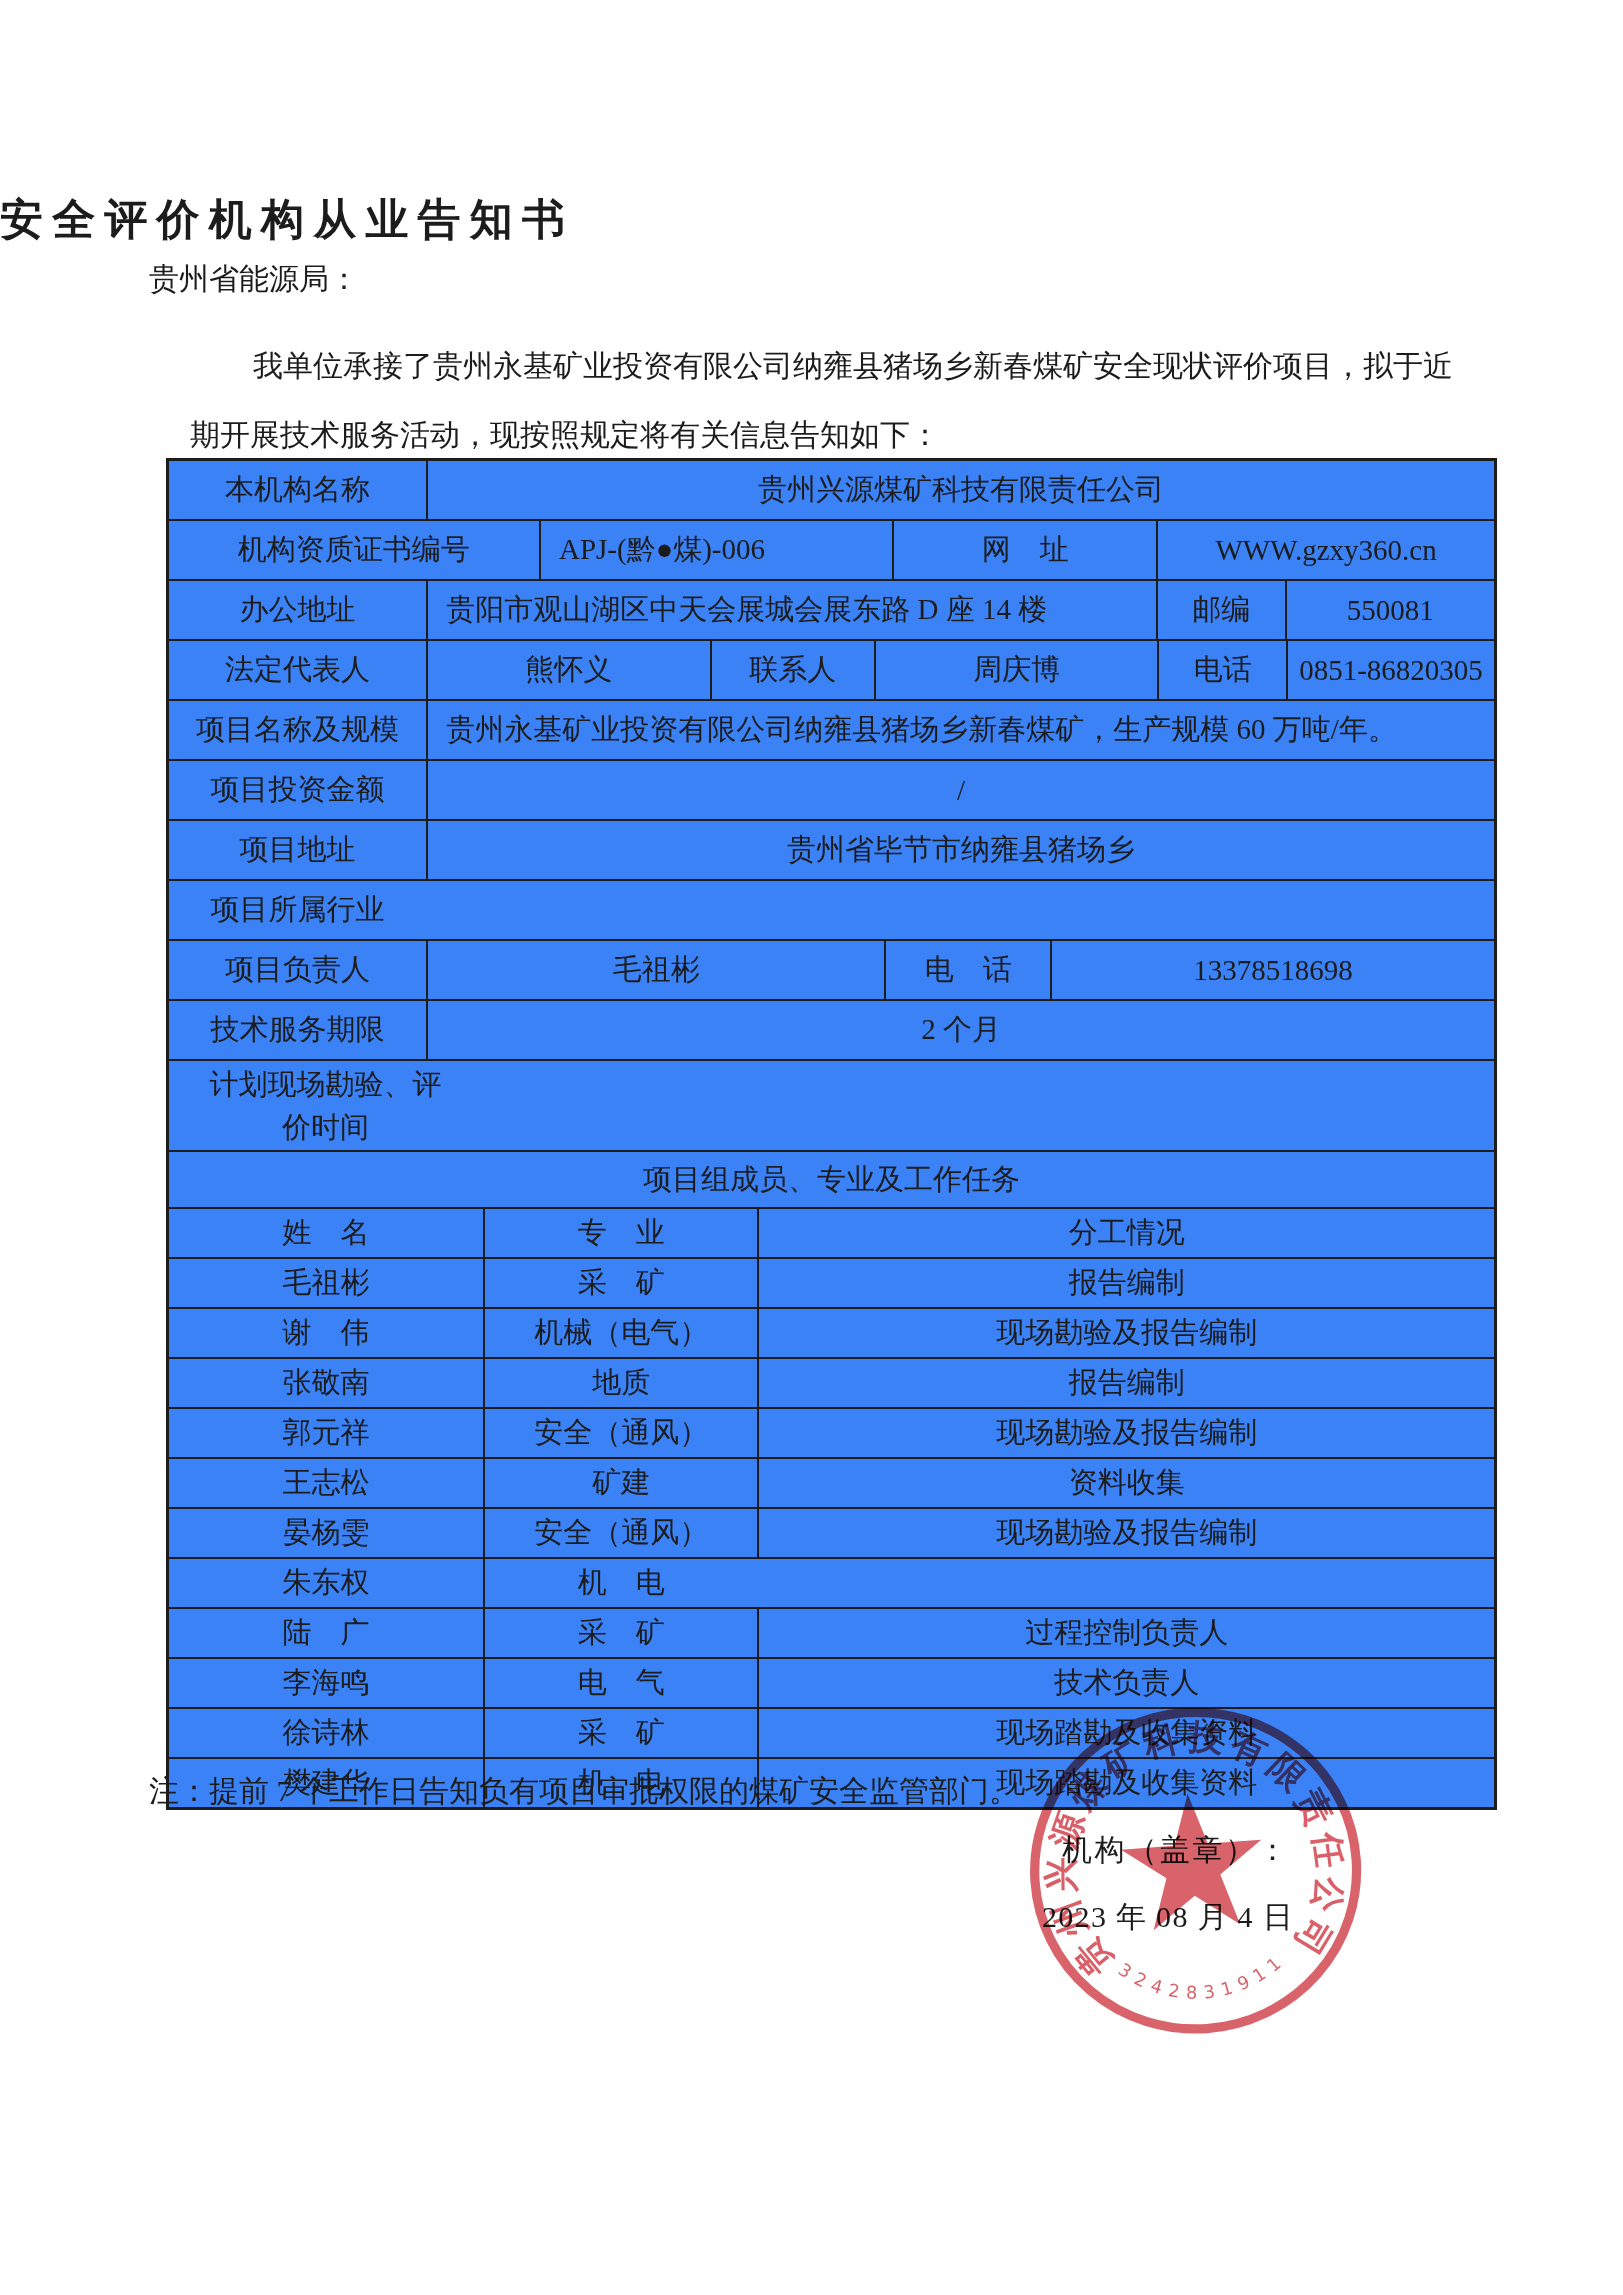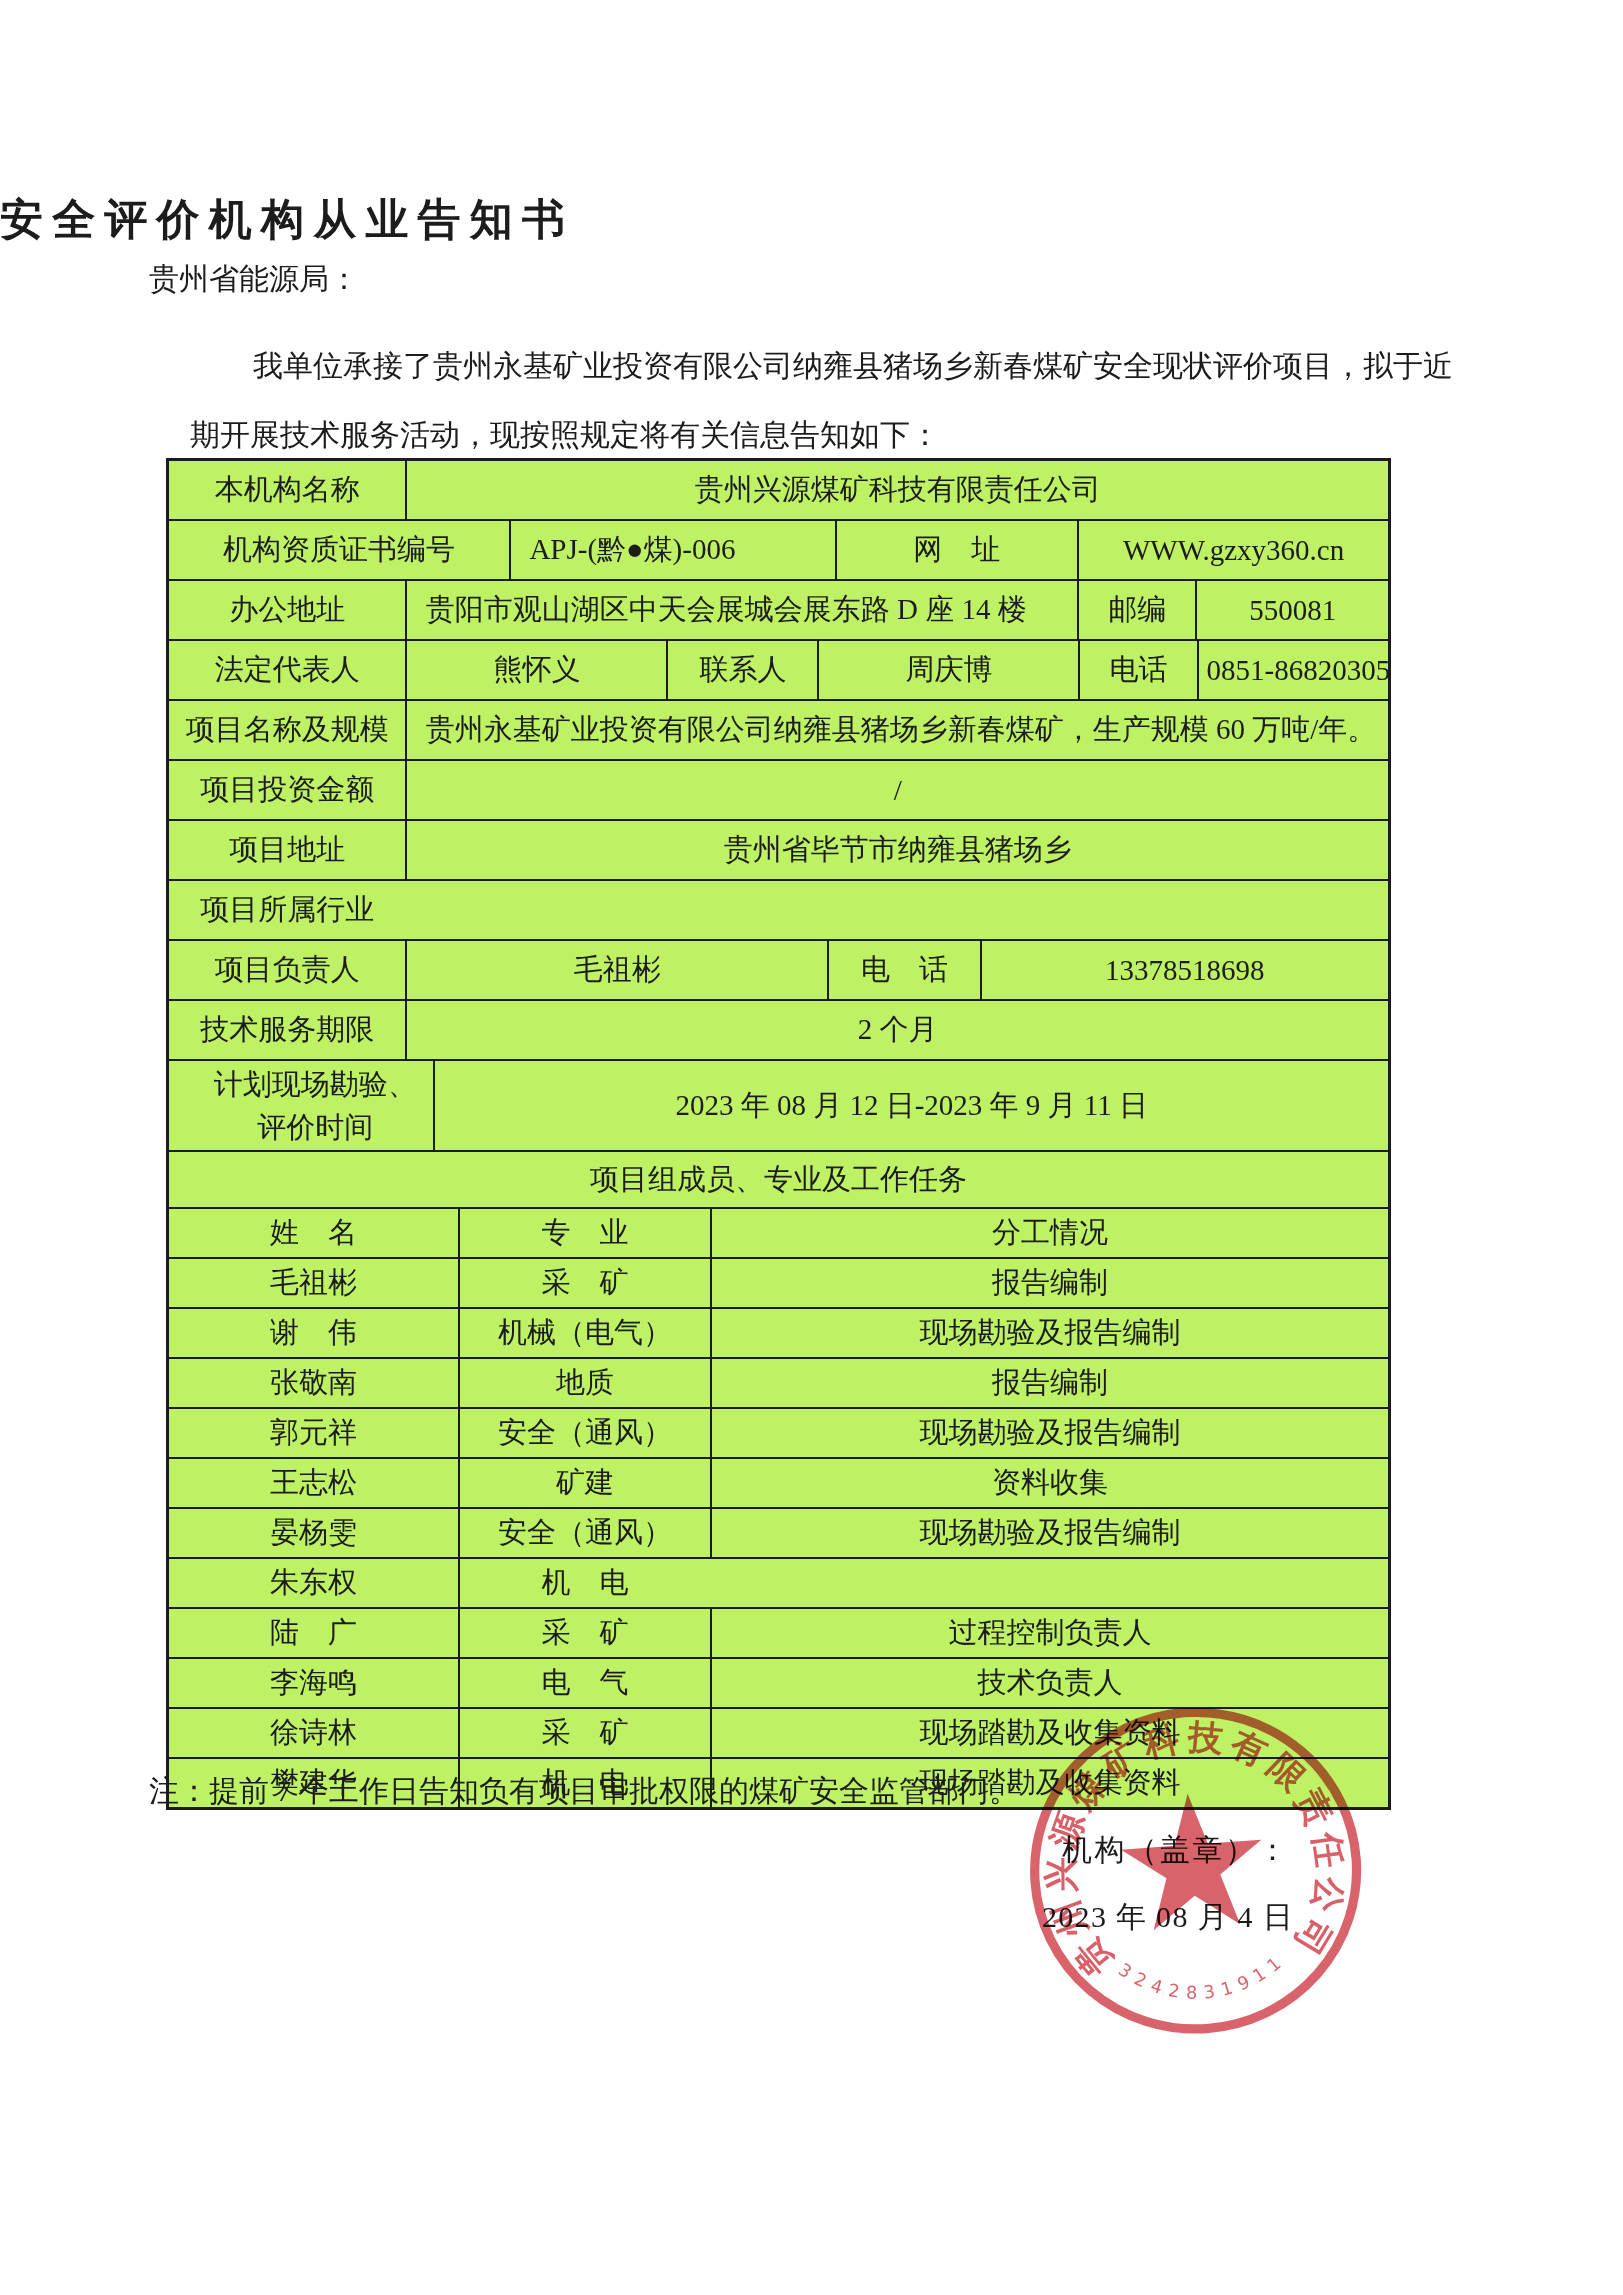--- a/index.html
+++ b/index.html
@@ -18,24 +18,24 @@
   }
   .addressee {
     position:absolute; left:149px; top:259px;
     font-size:30px;
   }
   .para { position:absolute; left:149px; top:331px; width:1350px; }
   .para .line { font-size:30px; line-height:69px; white-space:nowrap;margin-left:41px; }
   .para .indent { text-indent:63px; }
 
   .doc-table {
-    position:absolute; left:166px; top:458px; width:1225px;
+    position:absolute; left:166px; top:458px; width:1331px;
     border:3.3px solid #1c1c1c;
     box-sizing:border-box;
-    background:#bef264;
+    background:#3b82f6;
   }
   .t-row { display:flex; border-top:2px solid #1c1c1c; }
   .t-row:first-child { border-top:none; }
   .t-cell {
     border-left:2px solid #1c1c1c;
     box-sizing:border-box;
     display:flex; align-items:center; justify-content:center;
     font-size:29px; text-align:center;
     padding:2.6px 7.9px;
     flex-grow:0; flex-shrink:0;
@@ -142,21 +142,20 @@
       <div class="t-cell h-std fill">13378518698</div>
     </div>
 
     <div class="t-row">
       <div class="t-cell h-std" style="width:19.4%">技术服务期限</div>
       <div class="t-cell h-std fill">2 个月</div>
     </div>
 
     <div class="t-row">
       <div class="t-cell h-sched wrap2" style="width:19.4%">计划现场勘验、评价时间</div>
-      <div class="t-cell h-sched fill">2023 年 08 月 12 日-2023 年 9 月 11 日</div>
     </div>
 
     <div class="t-row">
       <div class="t-cell h-sec fill">项目组成员、专业及工作任务</div>
     </div>
 
     <div class="t-row">
       <div class="t-cell h-mem" style="width:23.7%">姓　名</div>
       <div class="t-cell h-mem" style="width:20.7%">专　业</div>
       <div class="t-cell h-mem fill">分工情况</div>

